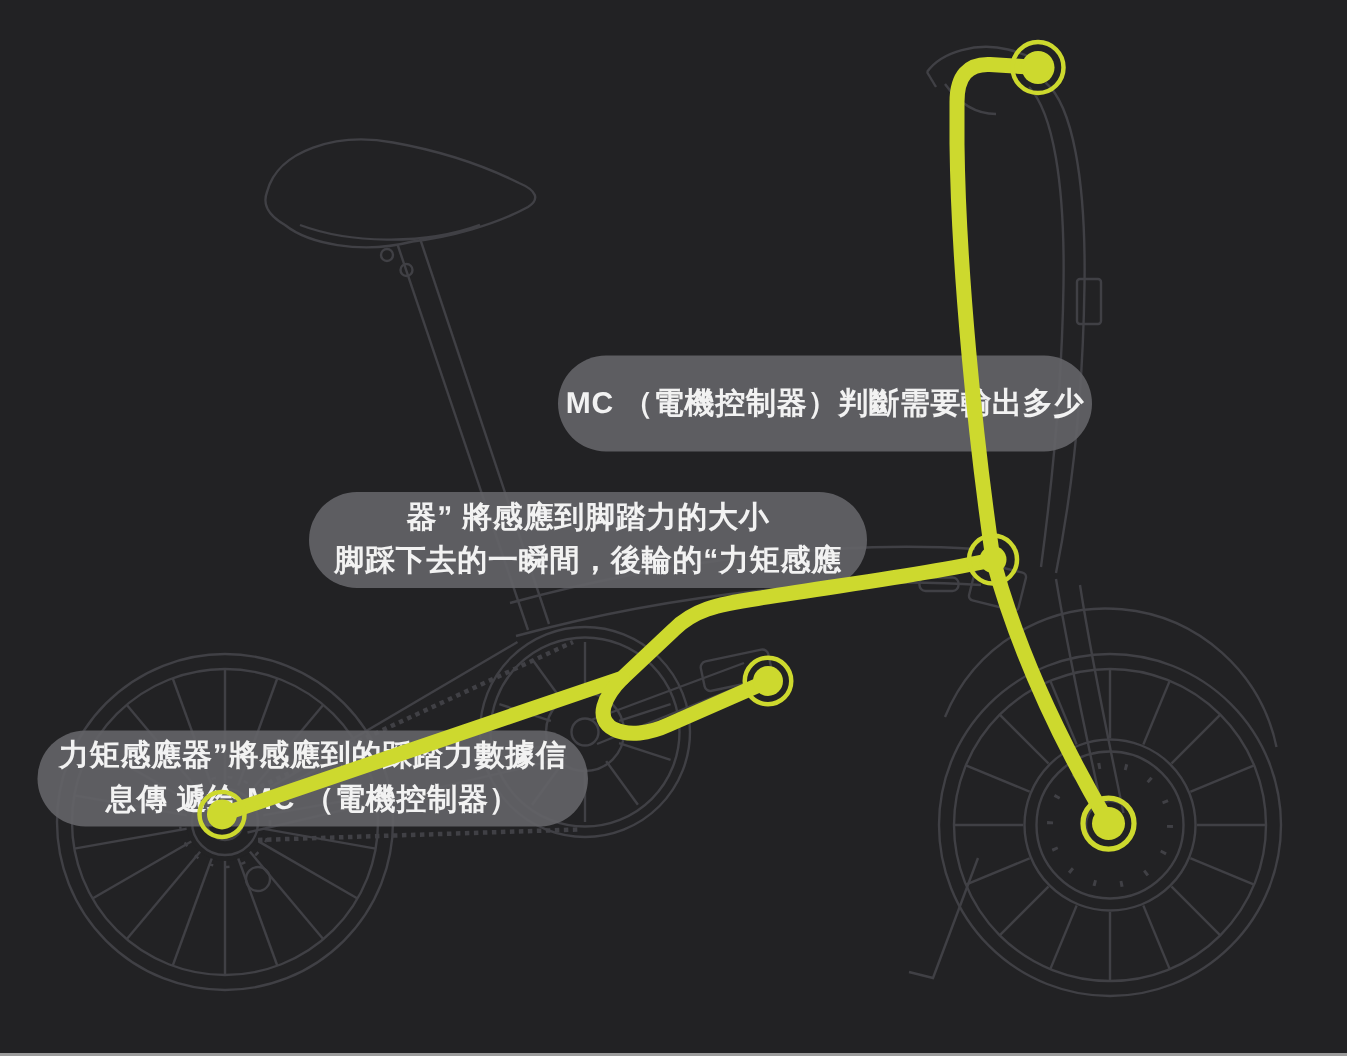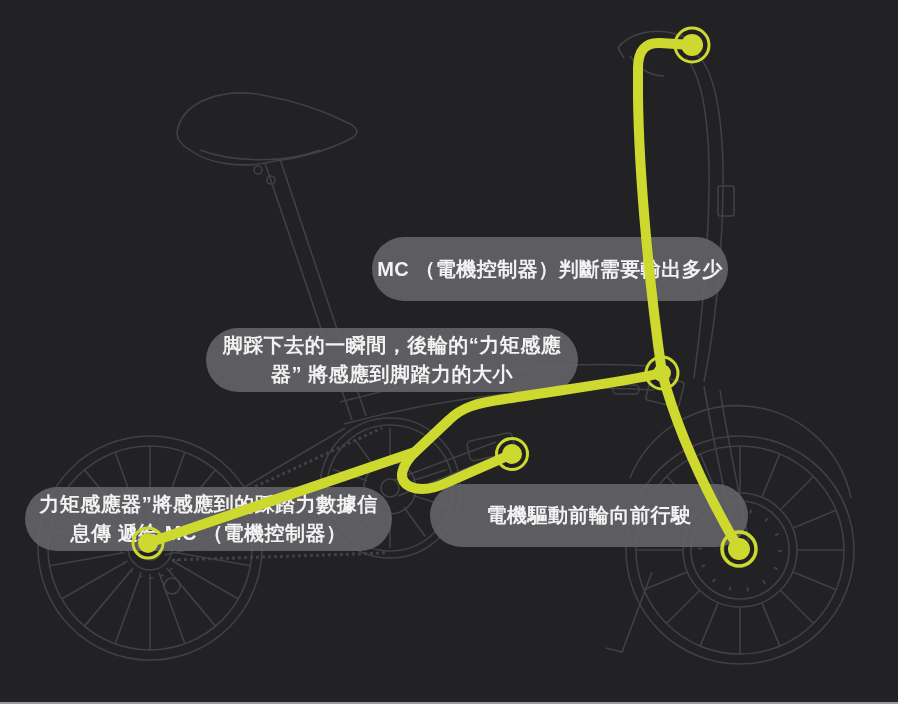--- a/index.html
+++ b/index.html
@@ -138,29 +138,26 @@
         <path d="M 630 478 A 116 116 0 0 1 851 498"></path>
         <path d="M 652 572 L 622 652 L 606 648"></path>
       </g>
     </g>
   </svg>
 
   <div class="callout" id="callout-mc">
     <span>MC （電機控制器）判斷需要輸出多少</span>
   </div>
   <div class="callout" id="callout-torque">
+    <span>器” 將感應到脚踏力的大小</span>
     <span>脚踩下去的一瞬間，後輪的“力矩感應</span>
-    <span>器” 將感應到脚踏力的大小</span>
   </div>
   <div class="callout" id="callout-data">
     <span>力矩感應器”將感應到的踩踏力數據信</span>
     <span>息傳 遞给 MC （電機控制器）</span>
-  </div>
-  <div class="callout" id="callout-motor">
-    <span>電機驅動前輪向前行駛</span>
   </div>
 
   <svg class="layer" width="898" height="704" viewBox="0 0 898 704">
     <g>
       <path class="flow" d="M 692 45 L 660 43 Q 638 42 638 68 L 638 96 C 639 180 650 290 662 373"></path>
       <path class="flow" d="M 662 373 Q 684 455 739 549"></path>
       <path class="flow" d="M 662 373 C 625 382 560 390 505 399 C 477 403 462 407 449 420 L 415 452 L 148 543"></path>
       <path class="flow" d="M 415 452 C 403 464 396 479 409 486 C 419 491 433 489 446 483 L 512 454"></path>
     </g>
     <g>

